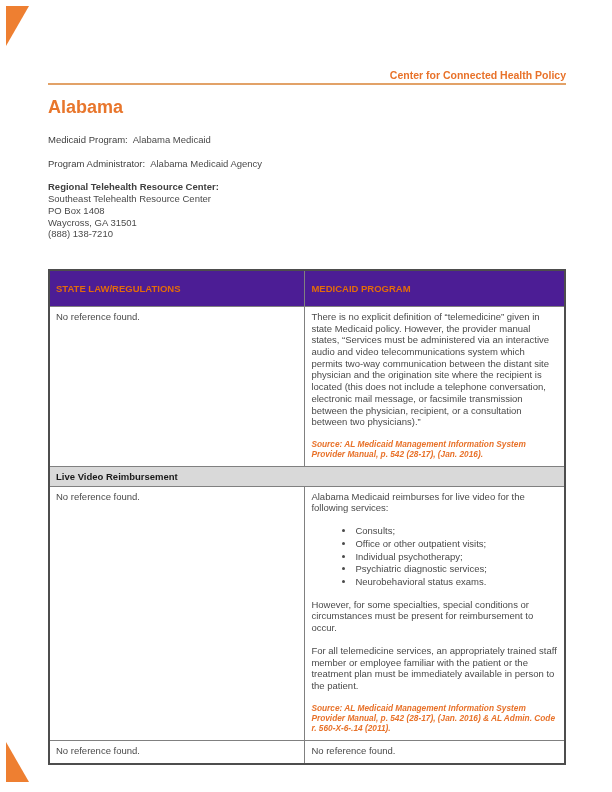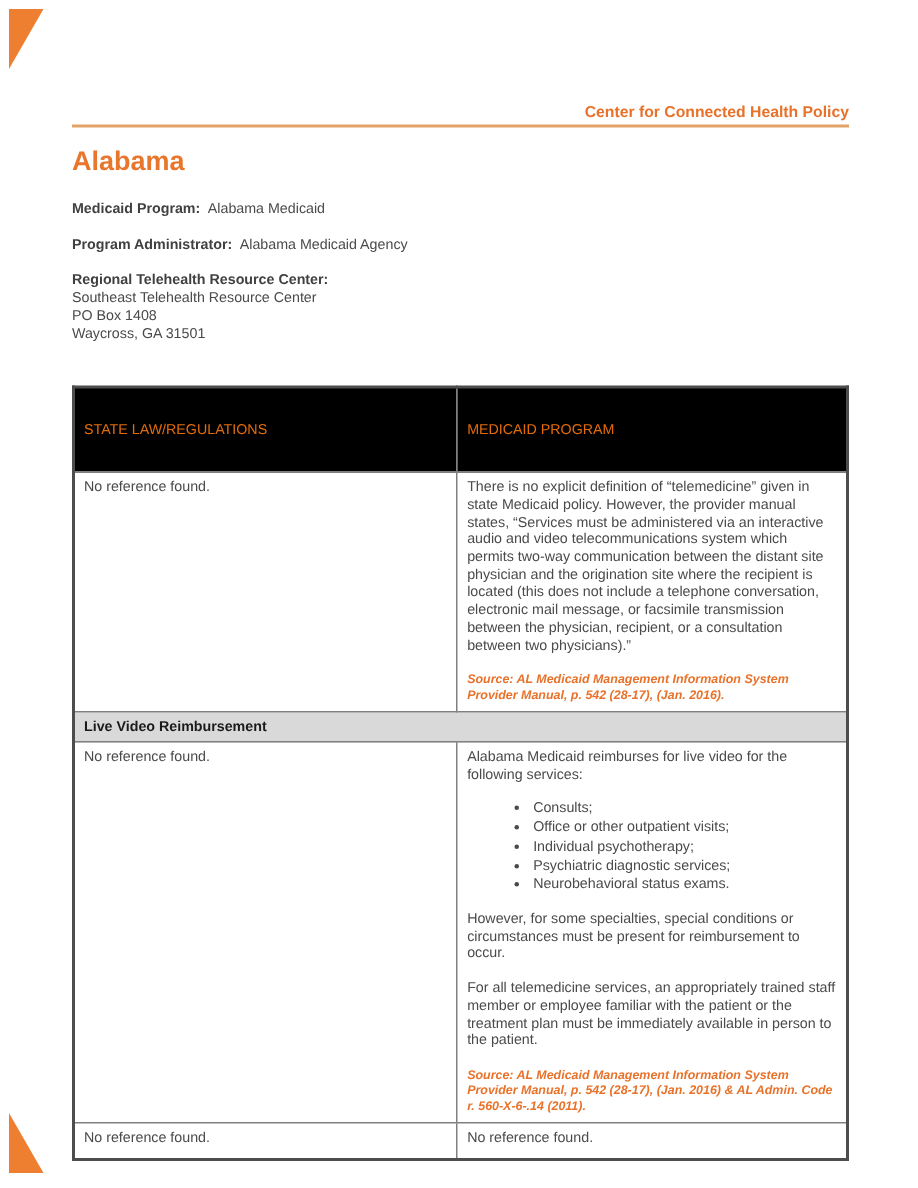--- a/index.html
+++ b/index.html
@@ -39,21 +39,21 @@
   }
   .page-title {
     margin-top: 12px;
     font-size: 18px;
     font-weight: bold;
     color: #e8762c;
   }
 
   .intro { margin-top: 16px; font-size: 9.5px; line-height: 11.7px; color: #4a4a4a; }
   .intro .line { margin-bottom: 12px; }
-  .intro .label { font-weight: bold; color: #404040; }
+  .intro .label { font-weight: normal; color: #404040; }
   .intro .value { margin-left: 5px; }
   .contact-block .label { font-weight: bold; color: #404040; }
   .contact-block div { margin: 0; }
   .weblink {
     color: #e8722a;
     font-style: italic;
     text-decoration: underline;
     cursor: pointer;
   }
 
@@ -65,25 +65,25 @@
     border: 2px solid #4d4d4d;
   }
   table.policy th, table.policy td {
     border: 1px solid #808080;
     vertical-align: top;
     text-align: left;
   }
   col.c1 { width: 49.6%; }
   col.c2 { width: 50.4%; }
   th.col-head {
-    background: #000000;
+    background: #4c1d95;
     color: #e36c0a;
     font-size: 9.5px;
-    font-weight: normal;
-    padding: 22px 6px;
+    font-weight: bold;
+    padding: 12px 6px;
   }
   tr.section-row td {
     background: #d9d9d9;
     color: #1a1a1a;
     font-size: 9.5px;
     font-weight: bold;
     padding: 4px 6px;
   }
   td.cell {
     font-size: 9.5px;
@@ -124,20 +124,21 @@
         <span class="label">Medicaid Program:</span><span class="value">Alabama Medicaid</span>
       </div>
       <div class="line">
         <span class="label">Program Administrator:</span><span class="value">Alabama Medicaid Agency</span>
       </div>
       <div class="contact-block">
         <div class="label">Regional Telehealth Resource Center:</div>
         <div>Southeast Telehealth Resource Center</div>
         <div>PO Box 1408</div>
         <div>Waycross, GA 31501</div>
+        <div>(888) 138-7210</div>
       </div>
     </div>
 
     <table class="policy">
       <colgroup>
           <col class="c1">
           <col class="c2">
         </colgroup>
       <thead>
         <tr>

